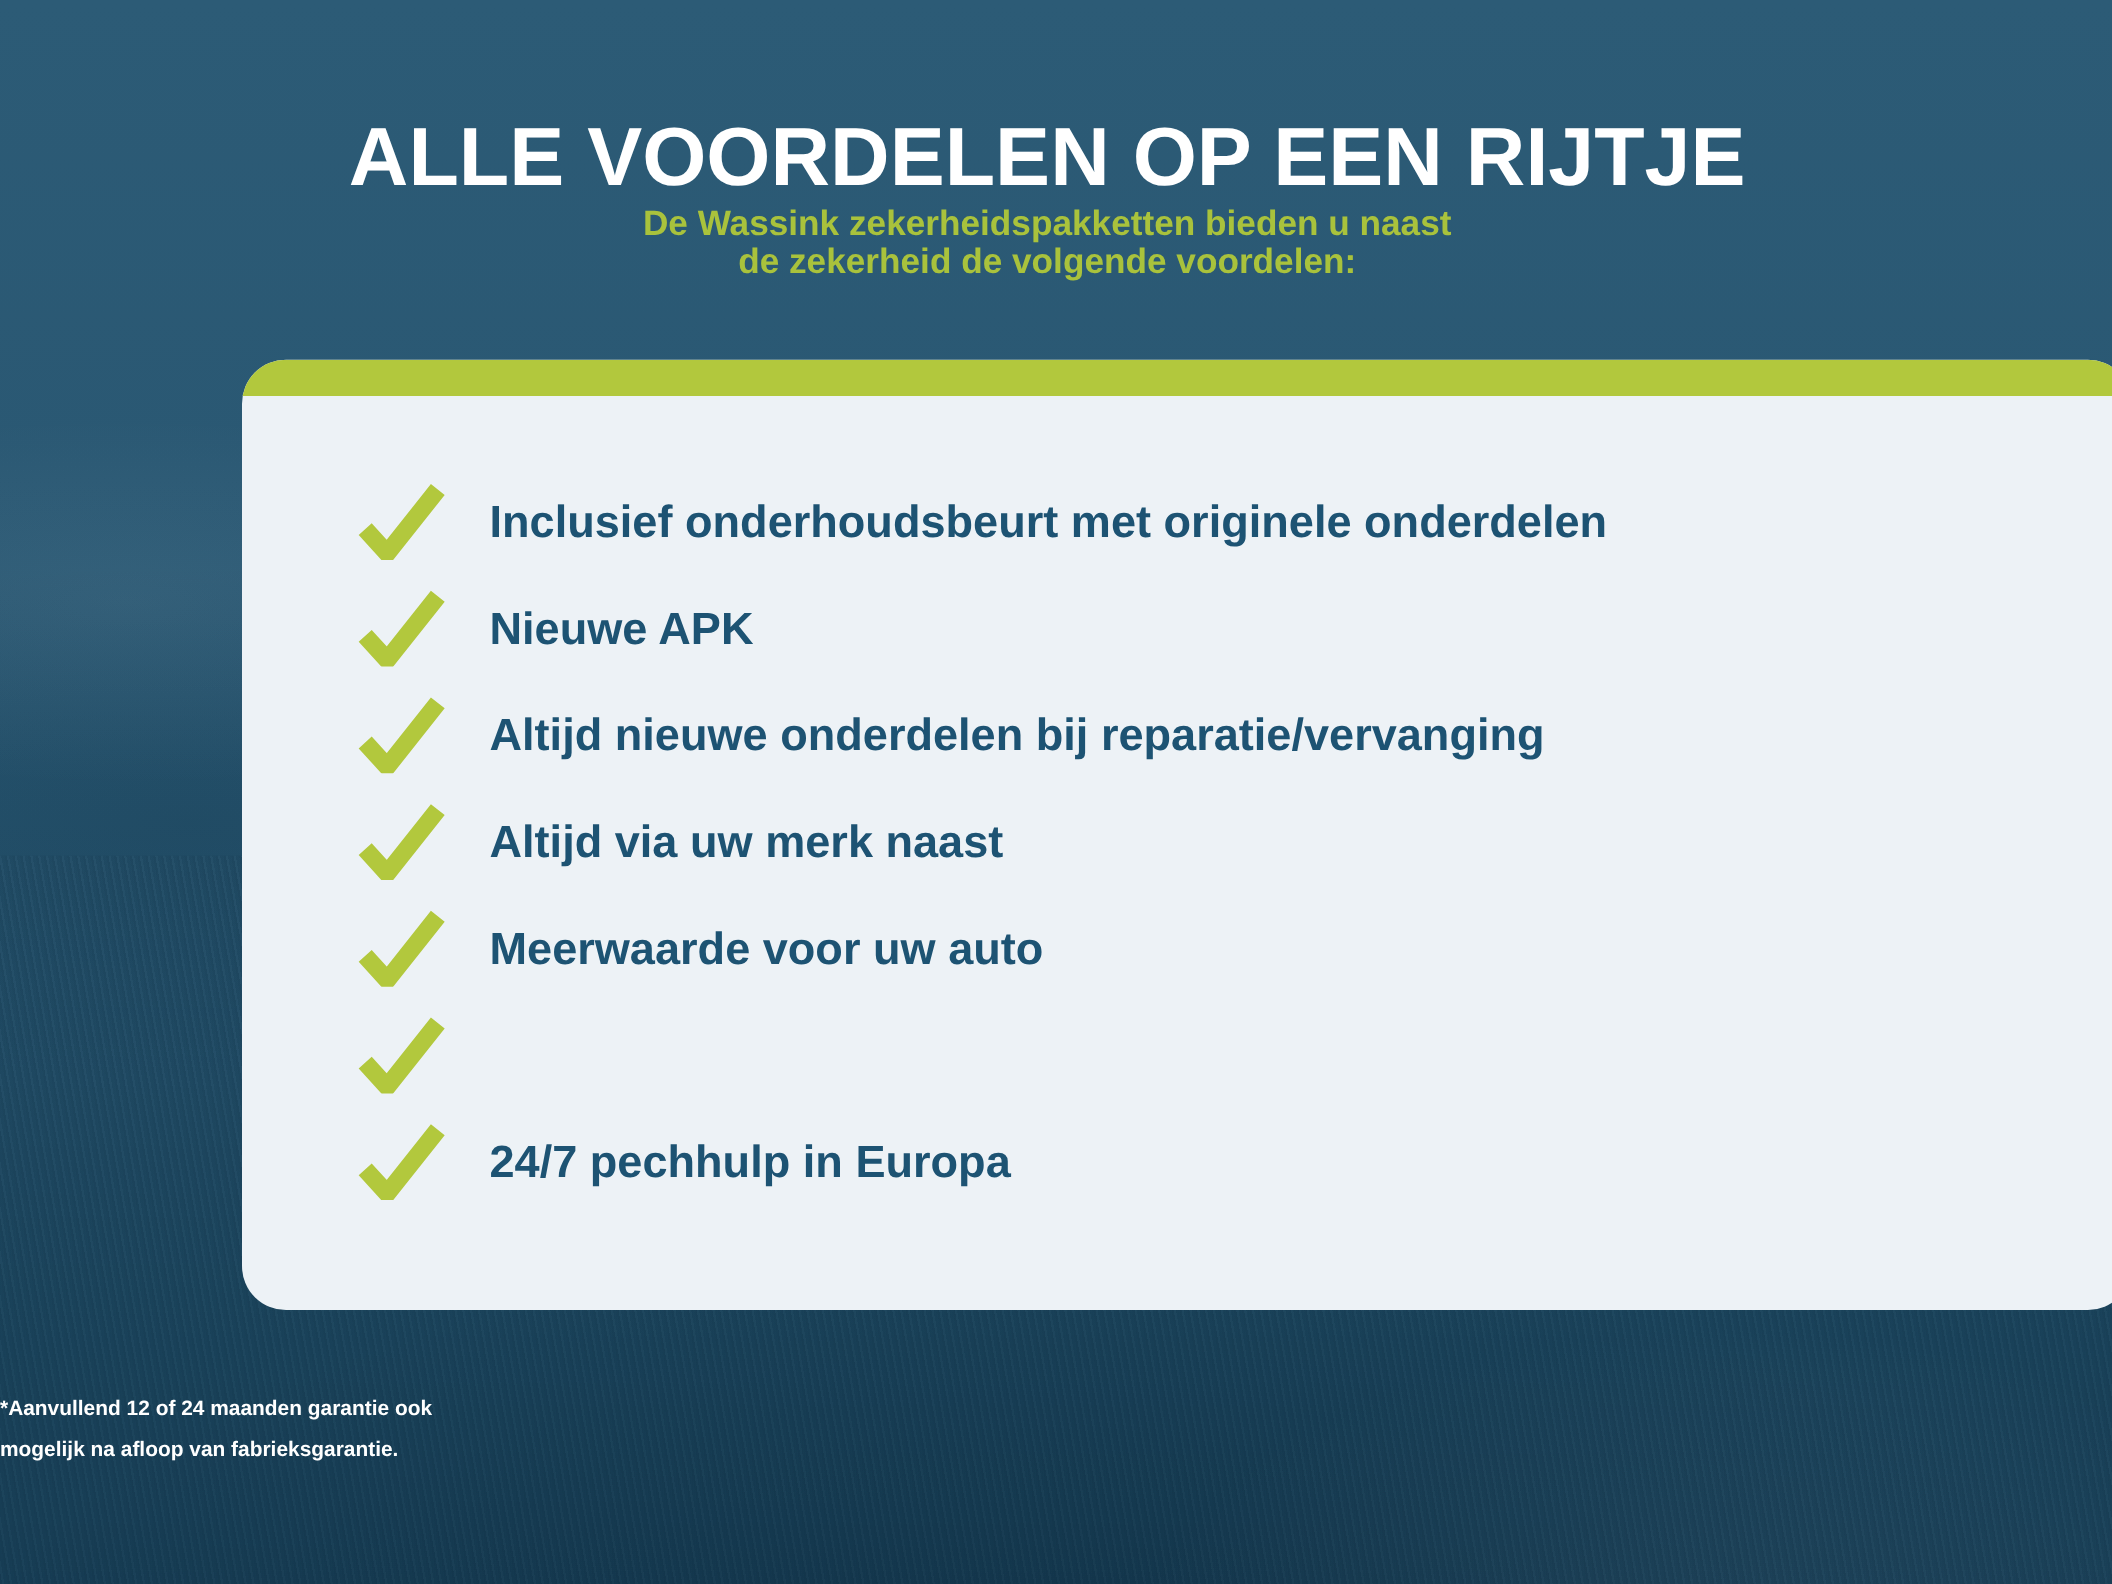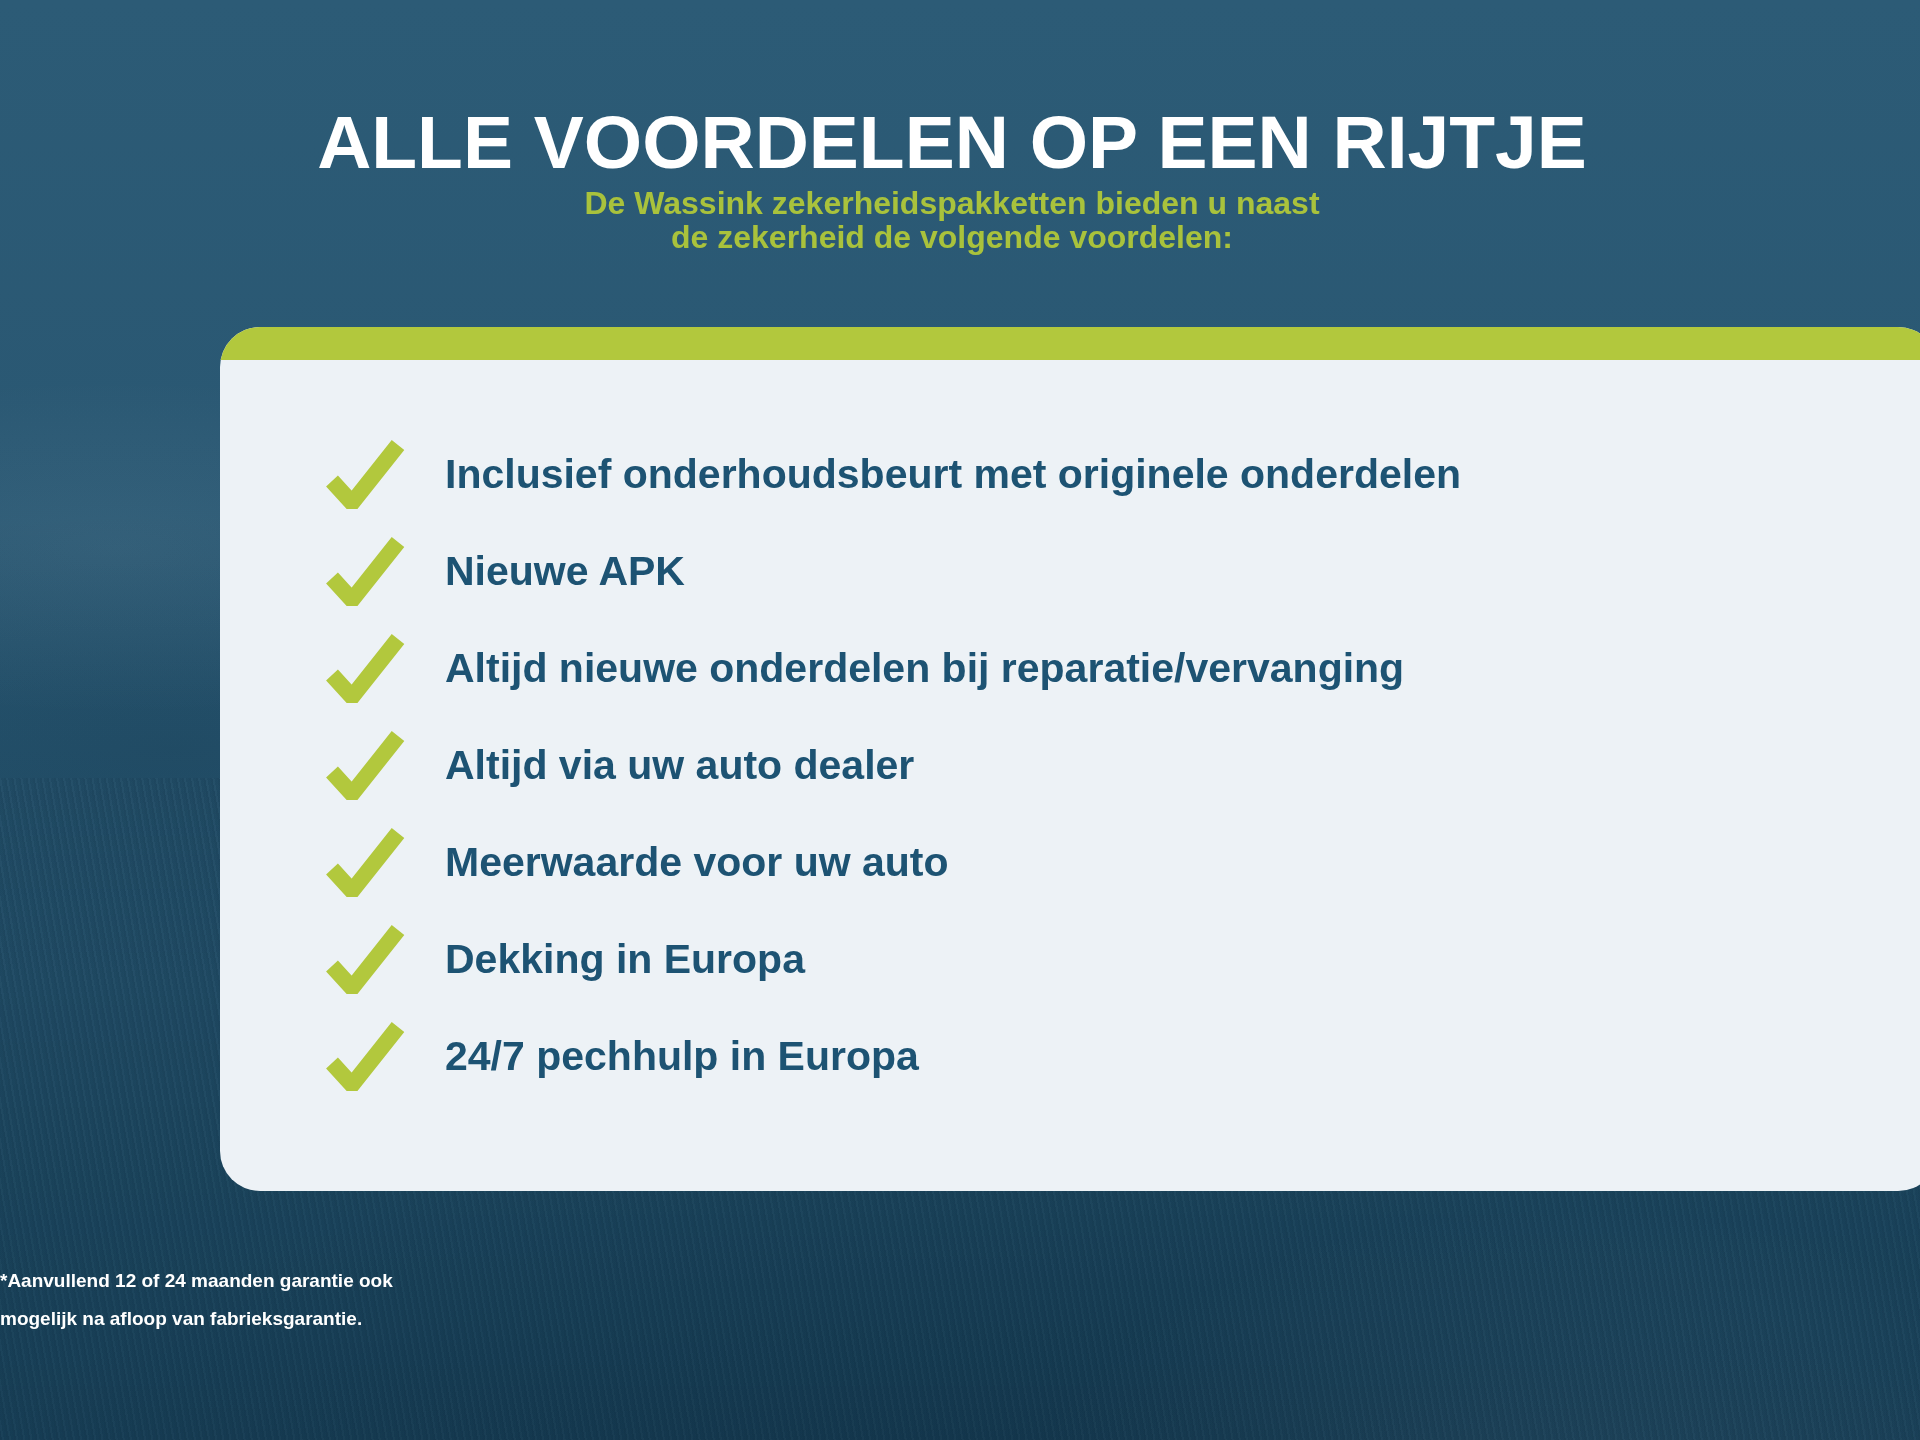--- a/index.html
+++ b/index.html
@@ -105,35 +105,34 @@
           <svg class="check" viewBox="0 0 80 70" aria-hidden="true">
             <path d="M7 42 L27 64 L73 6" fill="none" stroke="#b2c83d" stroke-width="16" stroke-linecap="butt" stroke-linejoin="miter"></path>
           </svg>
           <span class="benefit-label">Altijd nieuwe onderdelen bij reparatie/vervanging</span>
         </li>
 
         <li>
           <svg class="check" viewBox="0 0 80 70" aria-hidden="true">
             <path d="M7 42 L27 64 L73 6" fill="none" stroke="#b2c83d" stroke-width="16" stroke-linecap="butt" stroke-linejoin="miter"></path>
           </svg>
-          <span class="benefit-label">Altijd via uw auto dealer</span>
+          <span class="benefit-label">Altijd via uw merk naast</span>
         </li>
 
         <li>
           <svg class="check" viewBox="0 0 80 70" aria-hidden="true">
             <path d="M7 42 L27 64 L73 6" fill="none" stroke="#b2c83d" stroke-width="16" stroke-linecap="butt" stroke-linejoin="miter"></path>
           </svg>
           <span class="benefit-label">Meerwaarde voor uw auto</span>
         </li>
 
         <li>
           <svg class="check" viewBox="0 0 80 70" aria-hidden="true">
             <path d="M7 42 L27 64 L73 6" fill="none" stroke="#b2c83d" stroke-width="16" stroke-linecap="butt" stroke-linejoin="miter"></path>
           </svg>
-          <span class="benefit-label">Dekking in Europa</span>
         </li>
 
         <li>
           <svg class="check" viewBox="0 0 80 70" aria-hidden="true">
             <path d="M7 42 L27 64 L73 6" fill="none" stroke="#b2c83d" stroke-width="16" stroke-linecap="butt" stroke-linejoin="miter"></path>
           </svg>
           <span class="benefit-label">24/7 pechhulp in Europa</span>
         </li>
 
       </ul>

